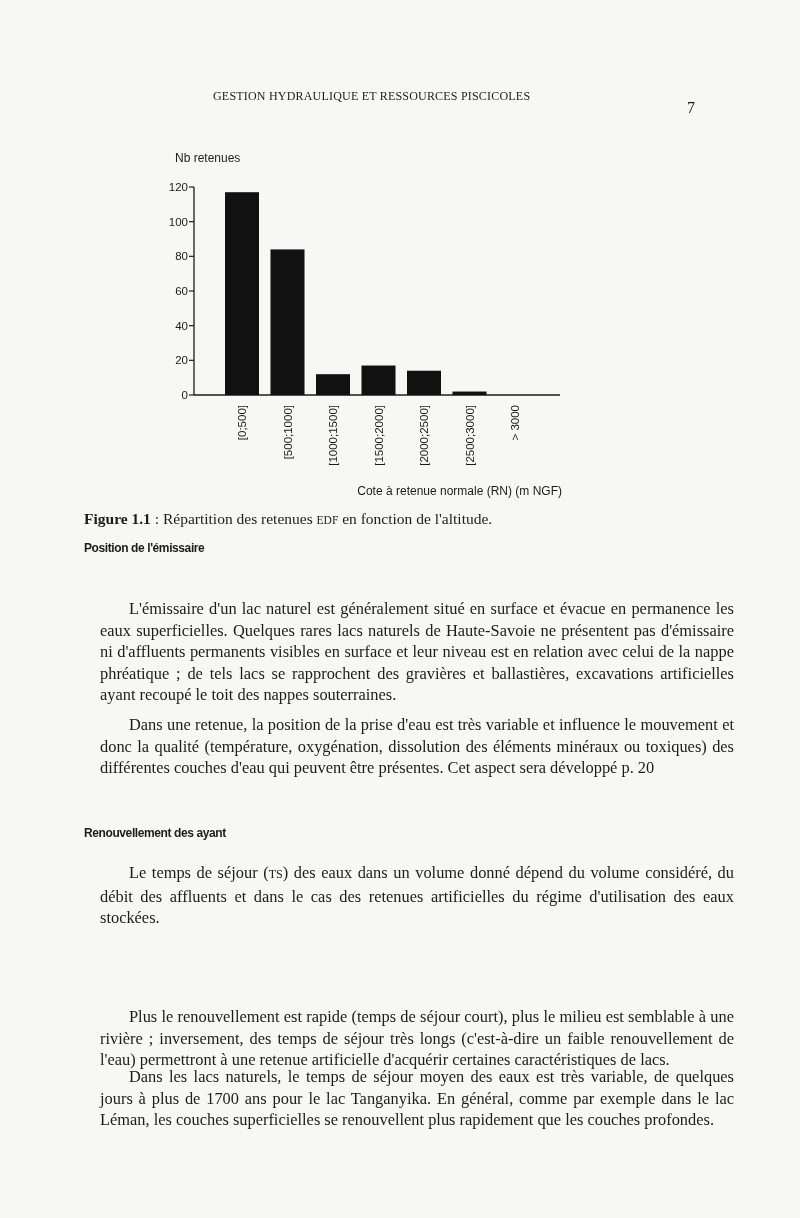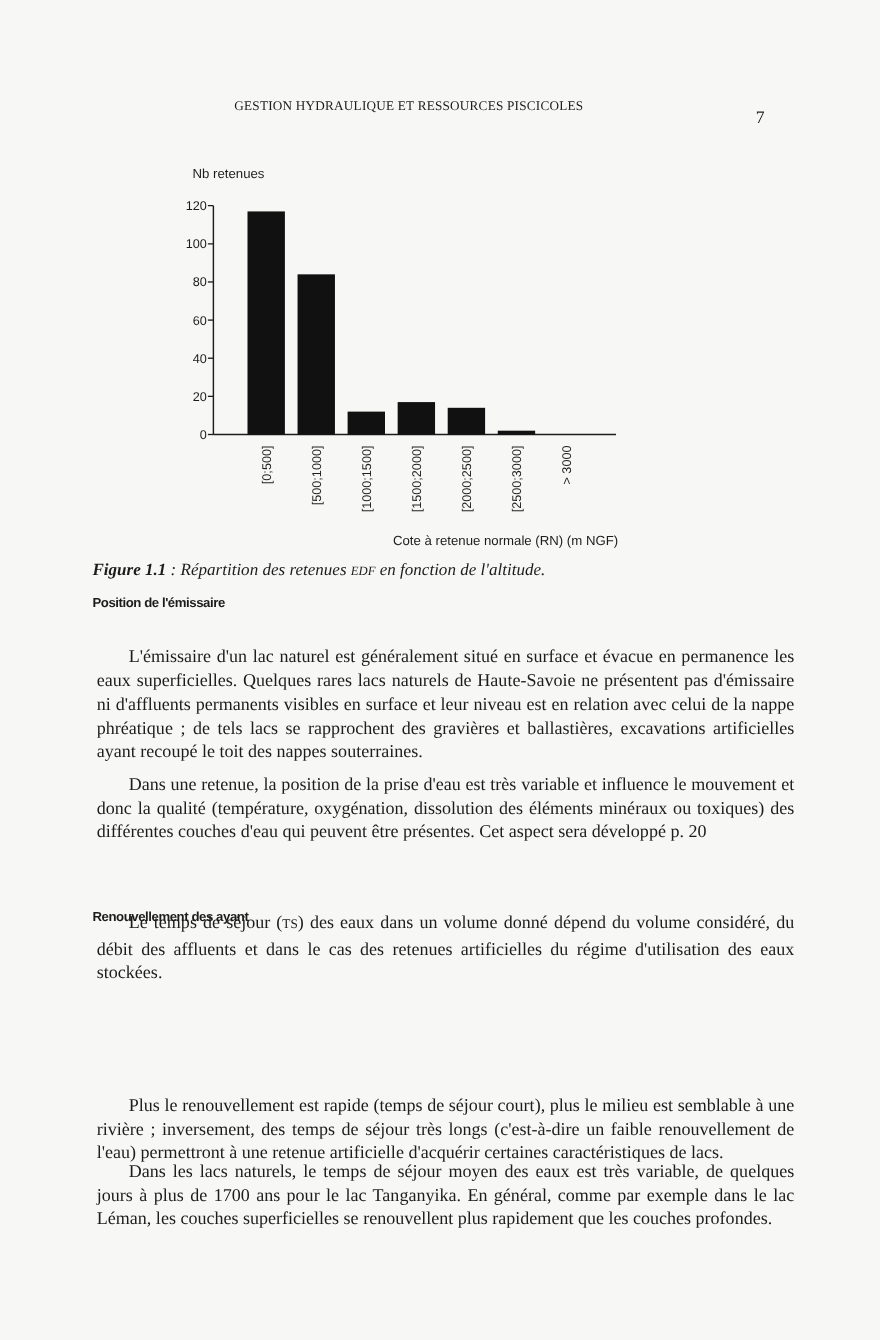--- a/index.html
+++ b/index.html
@@ -20,31 +20,30 @@
     font-size: 16px;
   }
   #chart {
     position: absolute; left: 150px; top: 145px;
     width: 430px; height: 360px;
   }
   #chart text { font-family: "Liberation Sans", "DejaVu Sans", sans-serif; fill: #1c1c1c; }
   .caption {
     position: absolute; top: 510px; left: 84px;
     font-size: 15.5px;
-    font-style: italic;
   }
   .caption .fig-label { font-weight: bold; }
   .caption .small-caps { font-size: 11.5px; }
   h2 {
     position: absolute; left: 84px; margin: 0;
     font-family: "Liberation Sans", "DejaVu Sans", sans-serif;
     font-weight: bold; font-size: 12px; letter-spacing: -0.4px;
   }
   .para {
-    position: absolute; left: 84px; width: 634px; margin: 4px;
+    position: absolute; left: 84px; width: 634px; margin: 16px;
     font-size: 16.4px; line-height: 21.6px;
     text-align: justify; text-indent: 29px;
   }
   .sc { font-size: 12px; }
 </style>
 </head>
 <body>
 
 <div class="running-head">GESTION HYDRAULIQUE ET RESSOURCES PISCICOLES</div>
 <div class="page-number">7</div>
@@ -91,15 +90,15 @@
 
 <div class="caption">
   <span class="fig-label">Figure 1.1</span><span> : Répartition des retenues </span><span class="small-caps">EDF</span><span> en fonction de l'altitude.</span>
 </div>
 
 <h2 style="top:541px">Position de l'émissaire</h2>
 <p class="para" style="top:582px">L'émissaire d'un lac naturel est généralement situé en surface et évacue en permanence les eaux superficielles. Quelques rares lacs naturels de Haute-Savoie ne présentent pas d'émissaire ni d'affluents permanents visibles en surface et leur niveau est en relation avec celui de la nappe phréatique ; de tels lacs se rapprochent des gravières et ballastières, excavations artificielles ayant recoupé le toit des nappes souterraines.</p>
 <p class="para" style="top:698px">Dans une retenue, la position de la prise d'eau est très variable et influence le mouvement et donc la qualité (température, oxygénation, dissolution des éléments minéraux ou toxiques) des différentes couches d'eau qui peuvent être présentes. Cet aspect sera développé p. 20</p>
 
 <h2 style="top:826px">Renouvellement des ayant</h2>
-<p class="para" style="top:824px"><span>Le temps de séjour (</span><span class="sc">TS</span><span>) des eaux dans un volume donné dépend du volume considéré, du débit des affluents et dans le cas des retenues artificielles du régime d'utilisation des eaux stockées.</span></p>
+<p class="para" style="top:846px"><span>Le temps de séjour (</span><span class="sc">TS</span><span>) des eaux dans un volume donné dépend du volume considéré, du débit des affluents et dans le cas des retenues artificielles du régime d'utilisation des eaux stockées.</span></p>
 <p class="para" style="top:990px">Plus le renouvellement est rapide (temps de séjour court), plus le milieu est semblable à une rivière ; inversement, des temps de séjour très longs (c'est-à-dire un faible renouvellement de l'eau) permettront à une retenue artificielle d'acquérir certaines caractéristiques de lacs.</p>
 <p class="para" style="top:1050px">Dans les lacs naturels, le temps de séjour moyen des eaux est très variable, de quelques jours à plus de 1700 ans pour le lac Tanganyika. En général, comme par exemple dans le lac Léman, les couches superficielles se renouvellent plus rapidement que les couches profondes.</p>
 
 </body></html>

